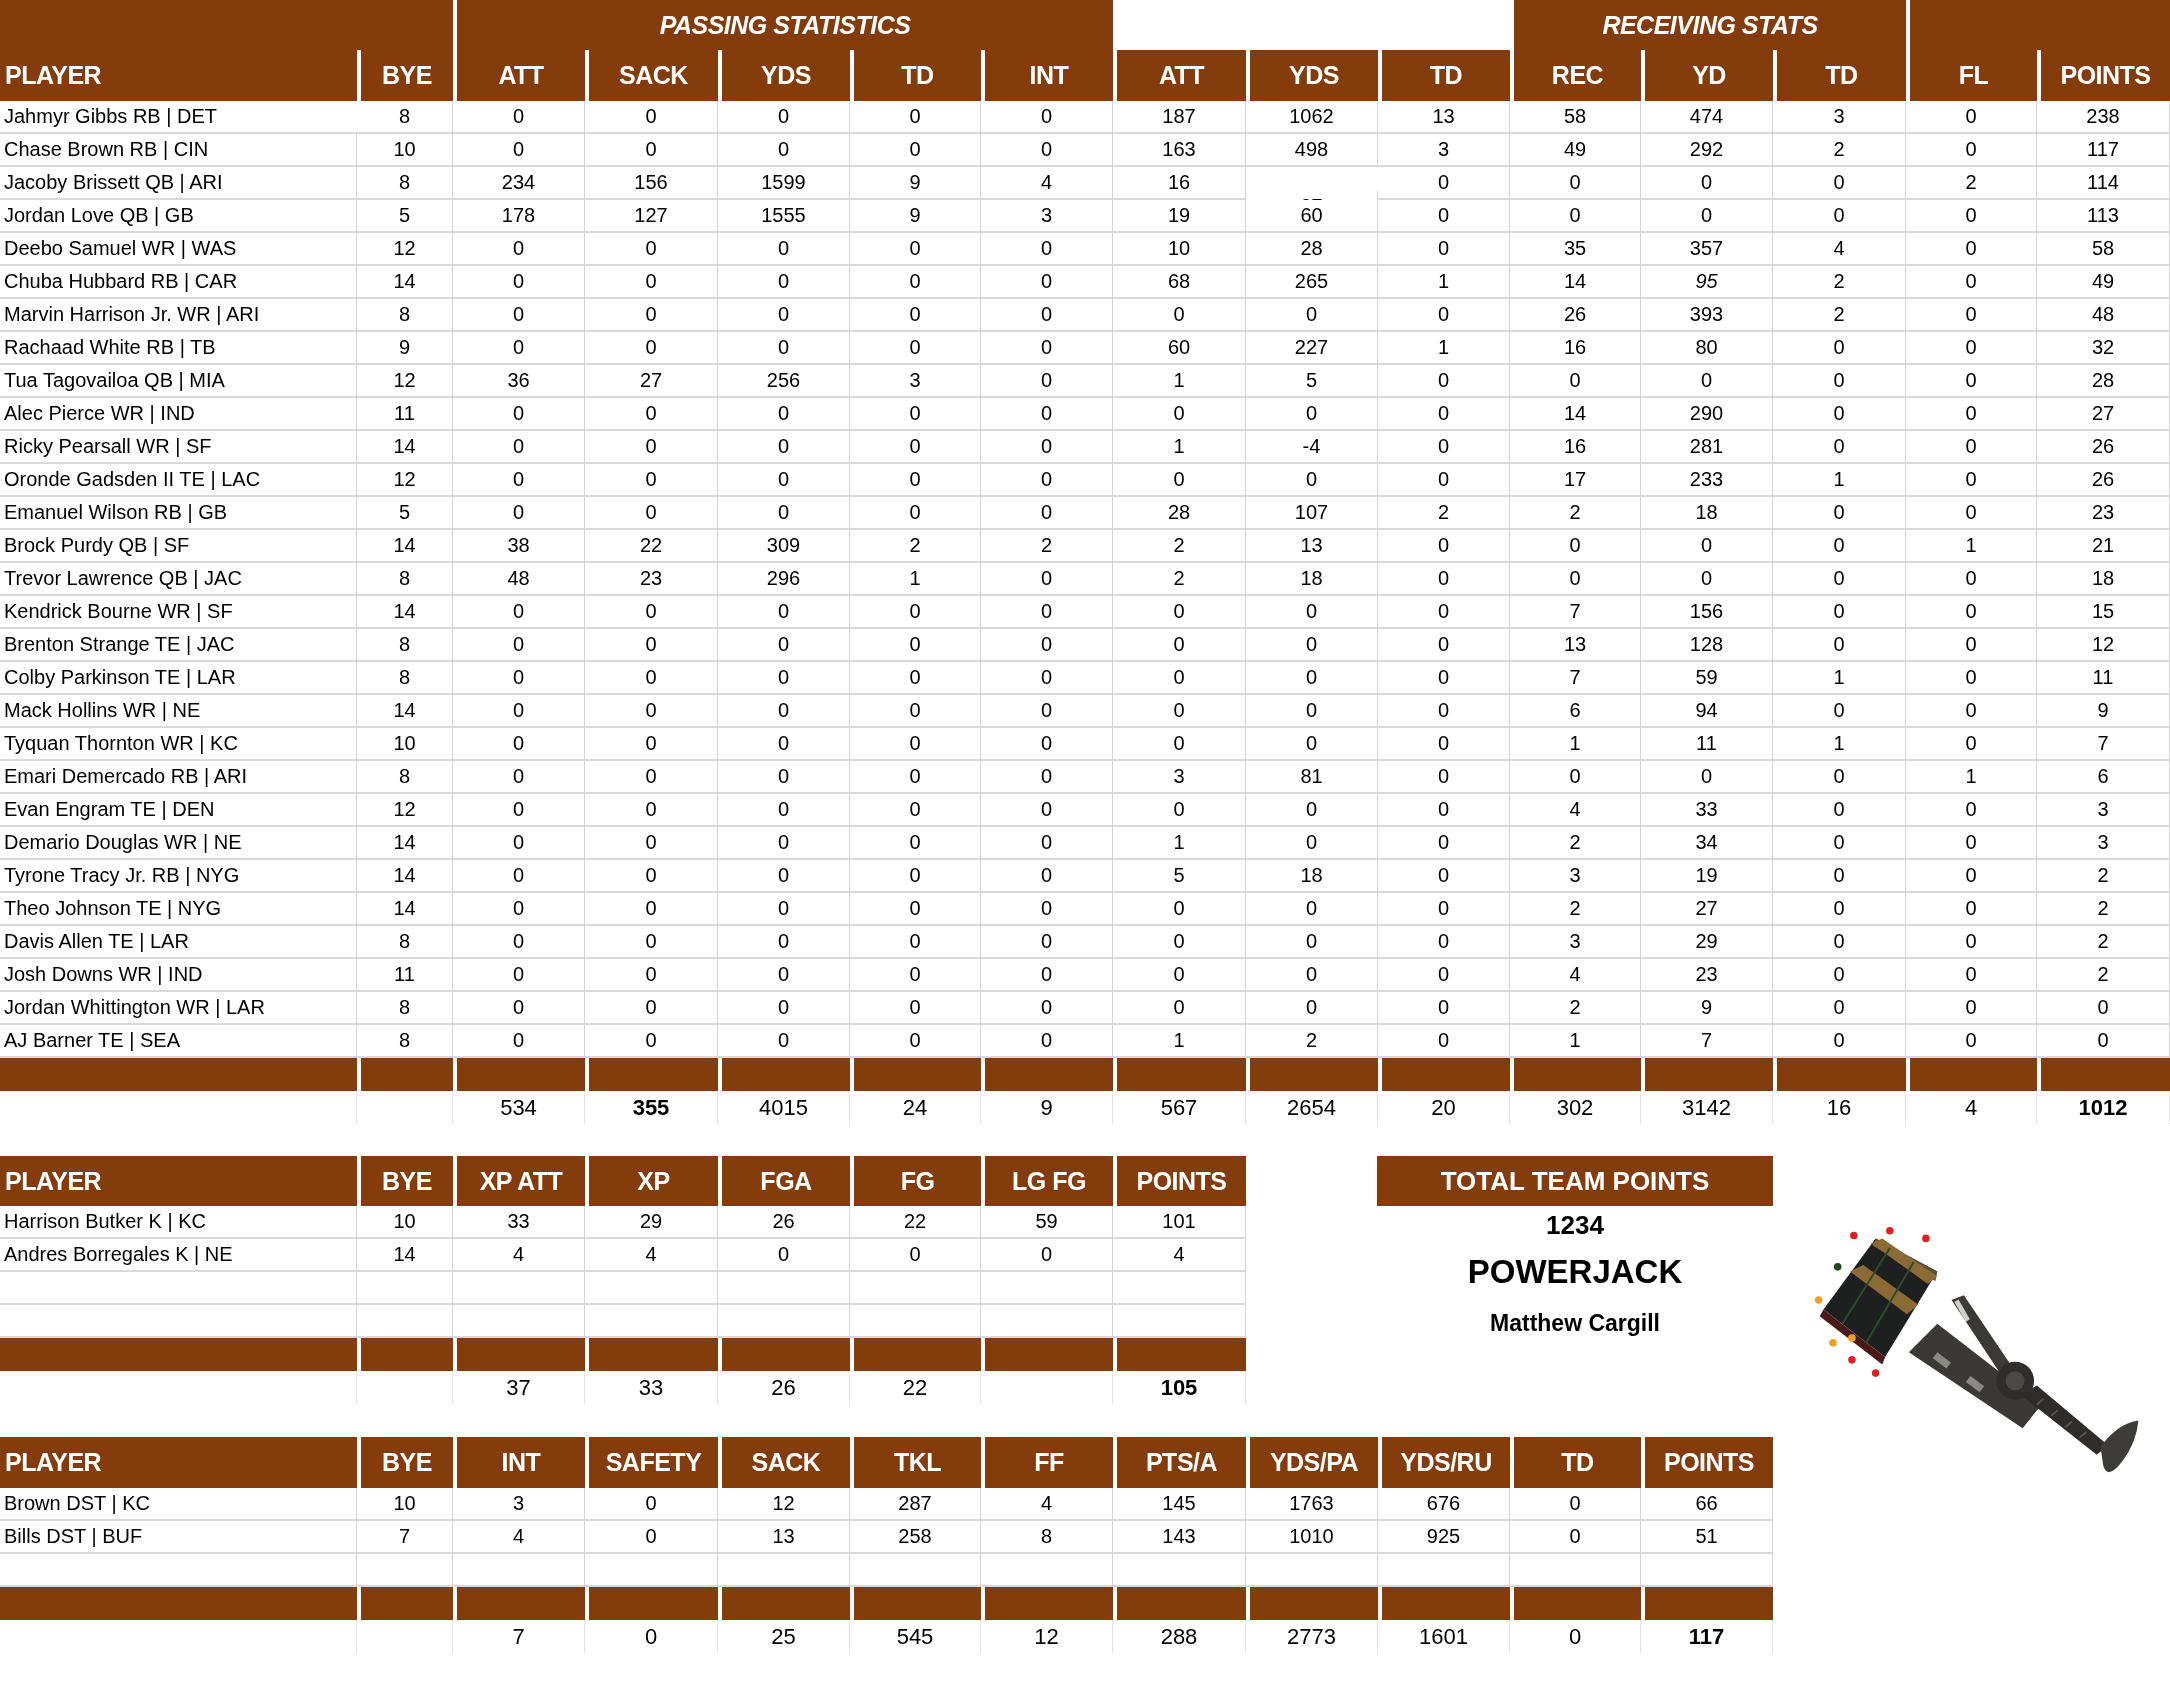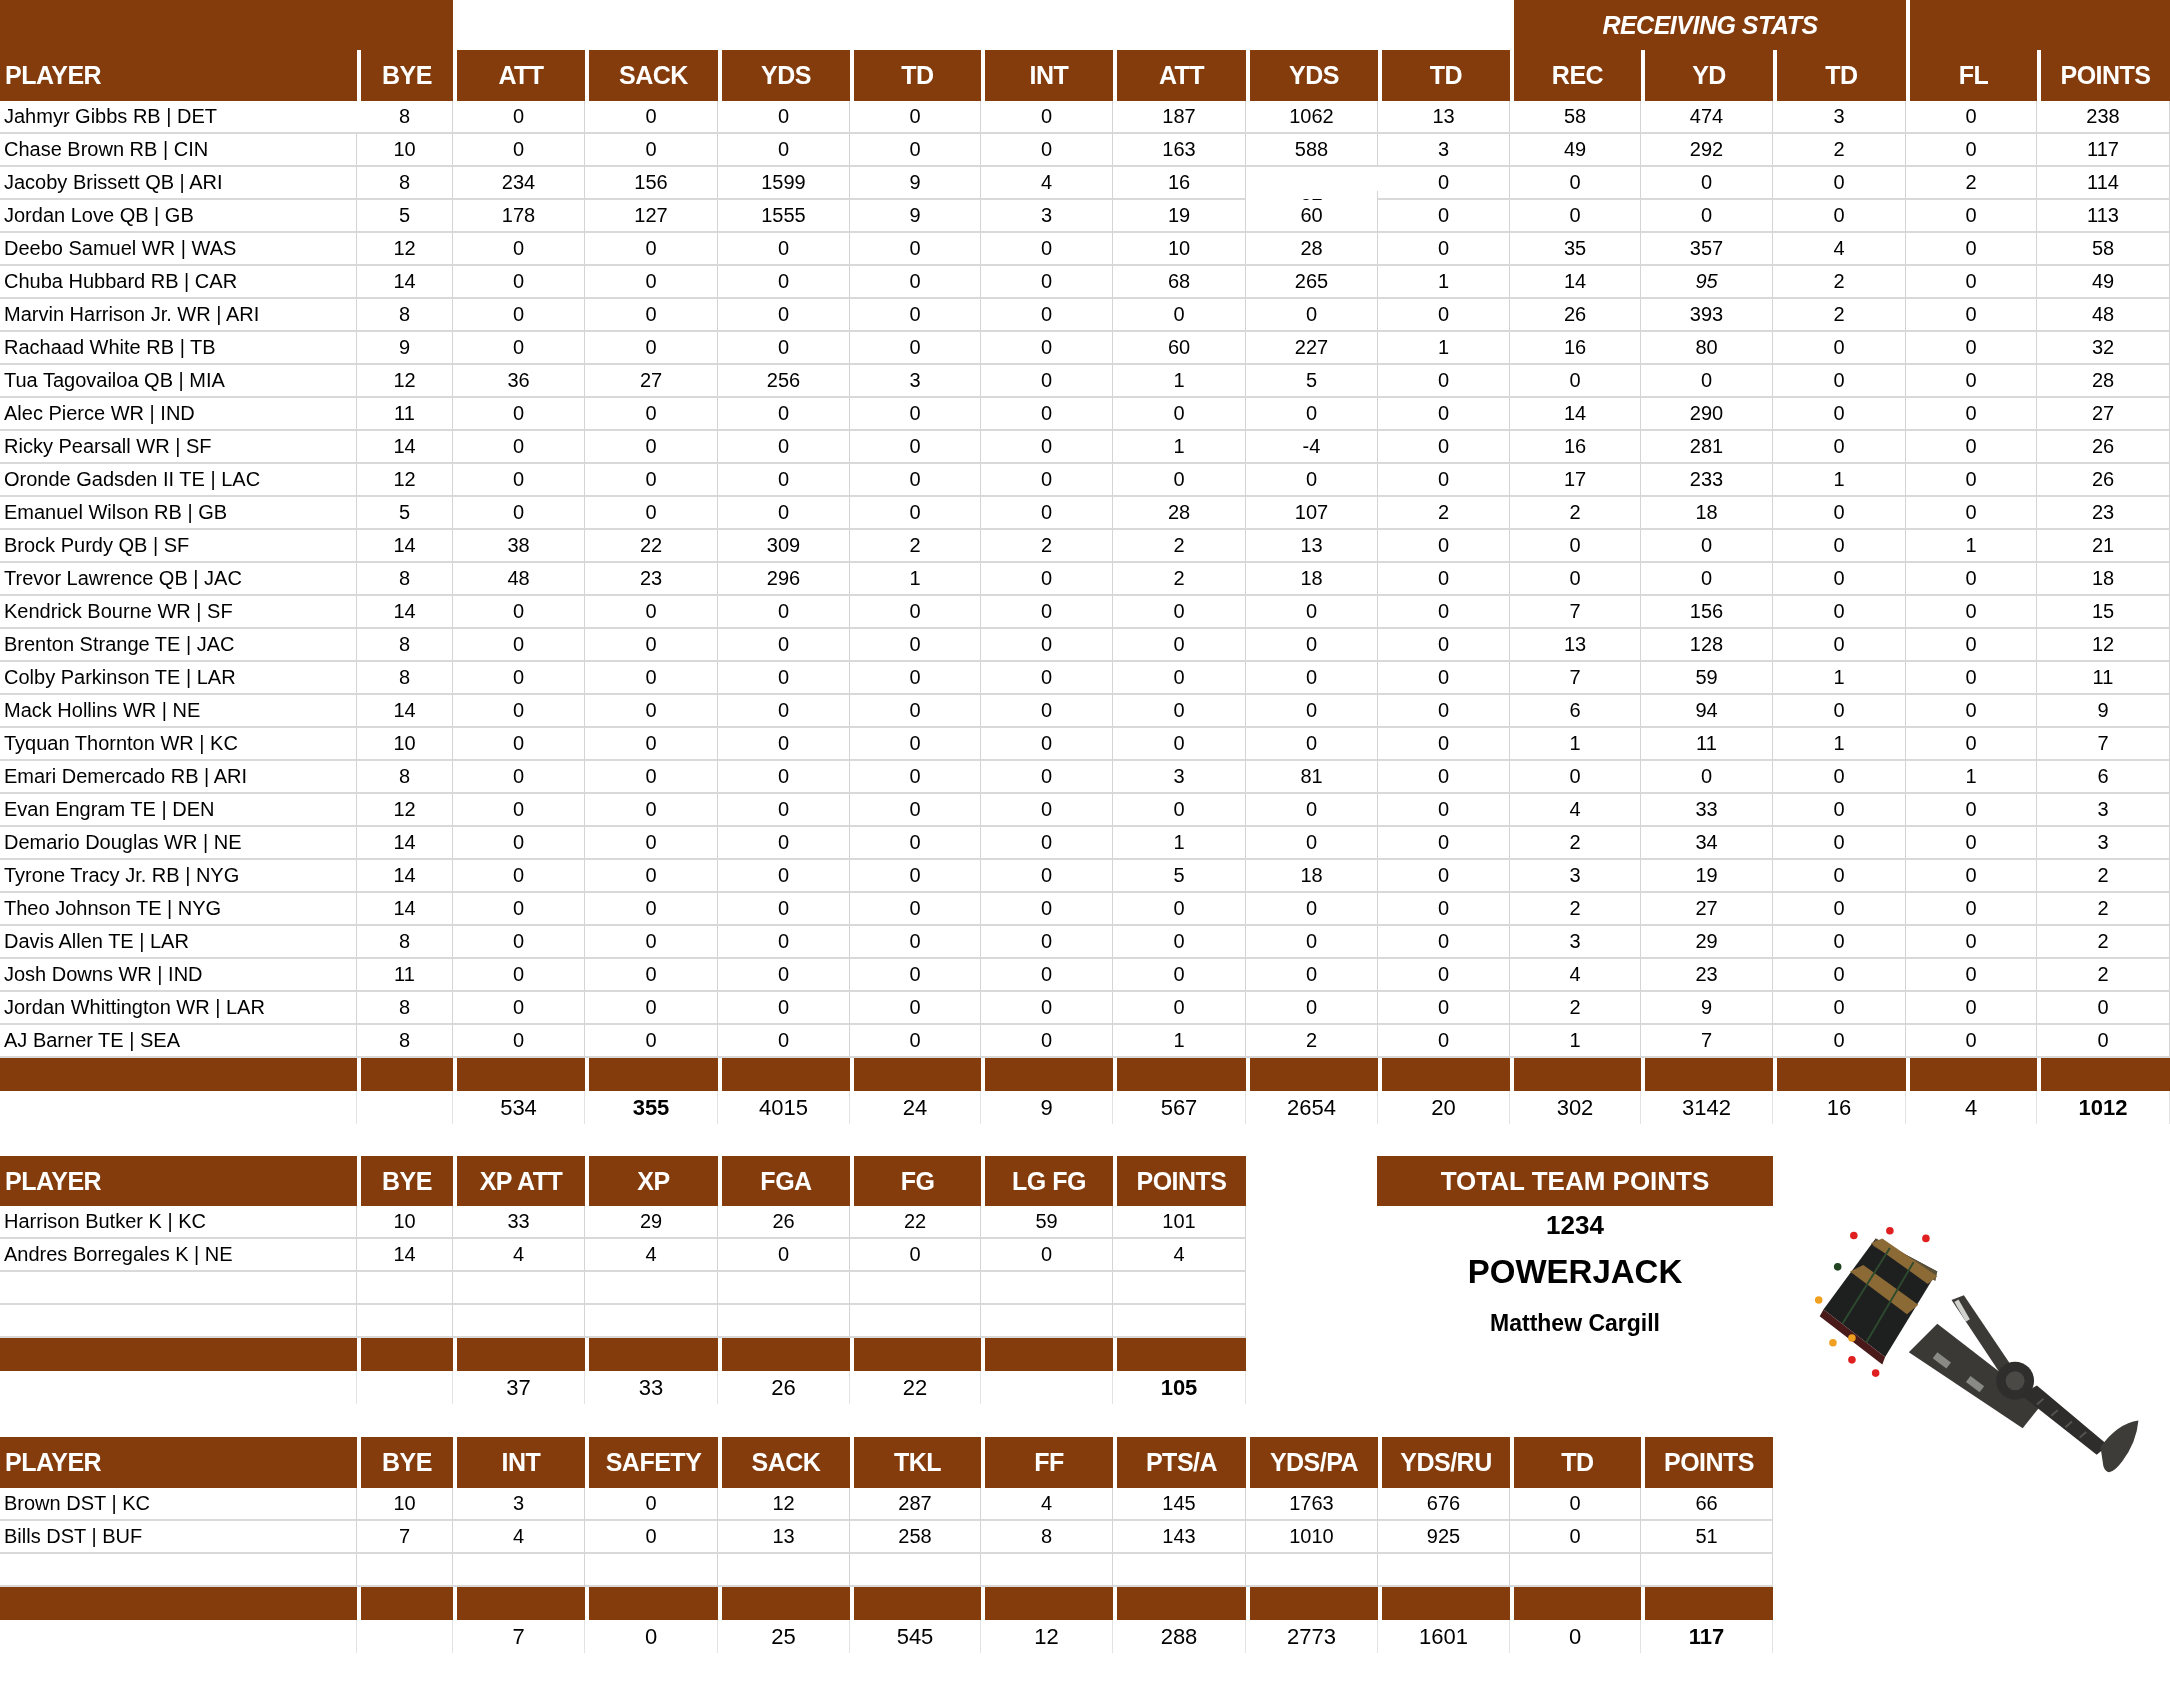--- a/index.html
+++ b/index.html
@@ -25,20 +25,21 @@
               background:#843C0C; color:#fff; font-weight:bold; font-size:26px;
               display:flex; align-items:center; justify-content:center; }
   .team-line { position:absolute; left:1377px; width:396px; text-align:center; font-weight:bold; }
   .hammer { position:absolute; left:1795px; top:1205px; width:370px; height:285px; }
 </style>
 </head>
 <body>
 
 <div class="sheet" id="sheet">
     <div class="cell hdr" style="left: 0px; top: 0px; width: 453px; height: 50px;"></div>
+    <div class="cell grp grp-gap" style="left: 453px; top: 0px; width: 660px; height: 50px;">PASSING STATISTICS</div>
     <div class="cell grp grp-gap" style="left: 1510px; top: 0px; width: 396px; height: 50px;">RECEIVING STATS</div>
     <div class="cell hdr grp-gap" style="left: 1906px; top: 0px; width: 264px; height: 50px;"></div>
     <div class="cell hdr left" style="left: 0px; top: 50px; width: 357px; height: 51px;">PLAYER</div>
     <div class="cell hdr hgap" style="left: 357px; top: 50px; width: 96px; height: 51px;">BYE</div>
     <div class="cell hdr hgap" style="left: 453px; top: 50px; width: 132px; height: 51px;">ATT</div>
     <div class="cell hdr hgap" style="left: 585px; top: 50px; width: 133px; height: 51px;">SACK</div>
     <div class="cell hdr hgap" style="left: 718px; top: 50px; width: 132px; height: 51px;">YDS</div>
     <div class="cell hdr hgap" style="left: 850px; top: 50px; width: 131px; height: 51px;">TD</div>
     <div class="cell hdr hgap" style="left: 981px; top: 50px; width: 132px; height: 51px;">INT</div>
     <div class="cell hdr hgap" style="left: 1113px; top: 50px; width: 133px; height: 51px;">ATT</div>
@@ -65,21 +66,21 @@
     <div class="cell dat" style="left: 1906px; top: 101px; width: 131px; height: 33px;">0</div>
     <div class="cell dat" style="left: 2037px; top: 101px; width: 133px; height: 33px;">238</div>
     <div class="cell dat left" style="left: 0px; top: 134px; width: 357px; height: 33px;">Chase Brown RB | CIN</div>
     <div class="cell dat" style="left: 357px; top: 134px; width: 96px; height: 33px;">10</div>
     <div class="cell dat" style="left: 453px; top: 134px; width: 132px; height: 33px;">0</div>
     <div class="cell dat" style="left: 585px; top: 134px; width: 133px; height: 33px;">0</div>
     <div class="cell dat" style="left: 718px; top: 134px; width: 132px; height: 33px;">0</div>
     <div class="cell dat" style="left: 850px; top: 134px; width: 131px; height: 33px;">0</div>
     <div class="cell dat" style="left: 981px; top: 134px; width: 132px; height: 33px;">0</div>
     <div class="cell dat" style="left: 1113px; top: 134px; width: 133px; height: 33px;">163</div>
-    <div class="cell dat" style="left: 1246px; top: 134px; width: 132px; height: 33px;">588</div>
+    <div class="cell dat" style="left: 1246px; top: 134px; width: 132px; height: 33px;">498</div>
     <div class="cell dat" style="left: 1378px; top: 134px; width: 132px; height: 33px;">3</div>
     <div class="cell dat" style="left: 1510px; top: 134px; width: 131px; height: 33px;">49</div>
     <div class="cell dat" style="left: 1641px; top: 134px; width: 132px; height: 33px;">292</div>
     <div class="cell dat" style="left: 1773px; top: 134px; width: 133px; height: 33px;">2</div>
     <div class="cell dat" style="left: 1906px; top: 134px; width: 131px; height: 33px;">0</div>
     <div class="cell dat" style="left: 2037px; top: 134px; width: 133px; height: 33px;">117</div>
     <div class="cell dat left" style="left: 0px; top: 167px; width: 357px; height: 33px;">Jacoby Brissett QB | ARI</div>
     <div class="cell dat" style="left: 357px; top: 167px; width: 96px; height: 33px;">8</div>
     <div class="cell dat" style="left: 453px; top: 167px; width: 132px; height: 33px;">234</div>
     <div class="cell dat" style="left: 585px; top: 167px; width: 133px; height: 33px;">156</div>

